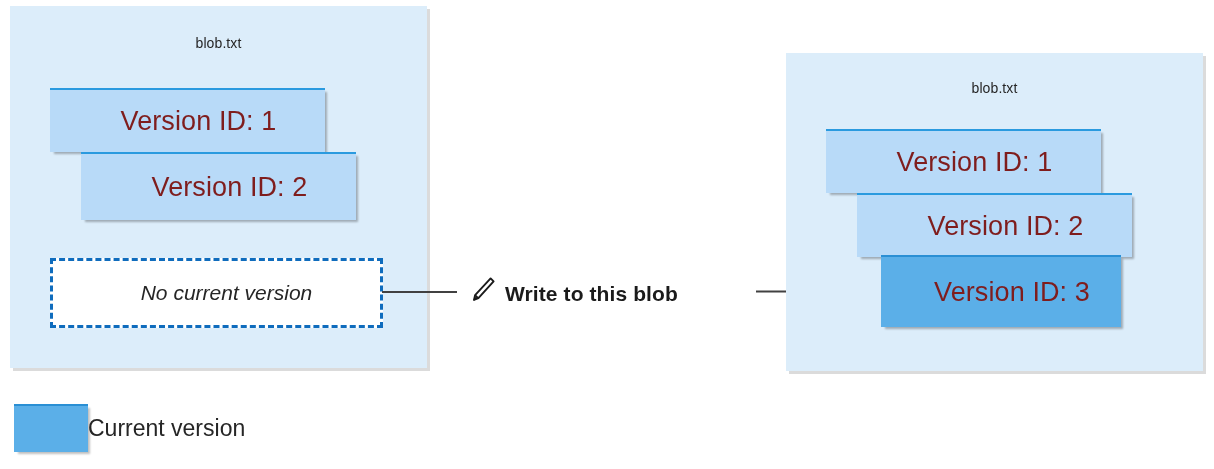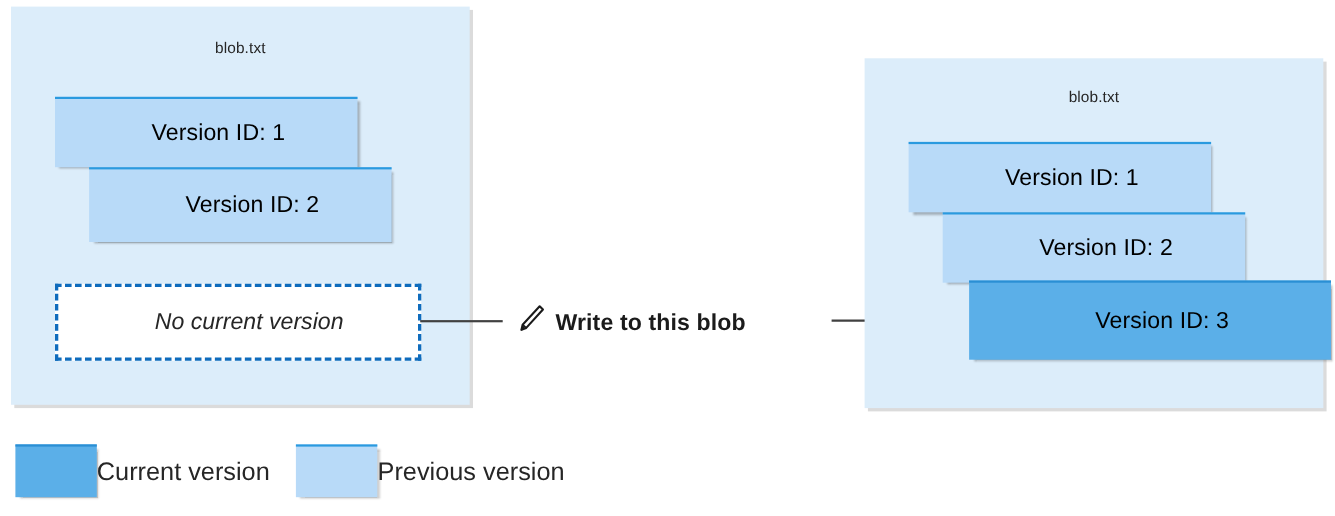--- a/index.html
+++ b/index.html
@@ -42,22 +42,22 @@
   .vcard {
     position: absolute;
     box-sizing: border-box;
     border-top: 2px solid #2a9adf;
     box-shadow: 3px 3px 2px -1px rgba(0,0,0,0.28);
     display: flex;
     align-items: center;
     justify-content: center;
   }
   .vcard span {
-    font-size: 21px;
-    color: #000000;
+    font-size: 27px;
+    color: #7f1d1d;
     letter-spacing: 0.1px;
     white-space: nowrap;
     padding-left: 22px;
   }
   .vcard.previous { background: #b8daf8; }
   .vcard.current  { background: #5bafe8; border-top-color: #2a8fd4; }
 
   
   .dashed-box {
     position: absolute;
@@ -173,30 +173,26 @@
     <div class="panel-title" style="top:27px;">blob.txt</div>
 
     <div class="vcard previous" style="left:40px; top:76px; width:275px; height:64px;">
       <span>Version ID: 1</span>
     </div>
 
     <div class="vcard previous" style="left:71px; top:140px; width:275px; height:64px;">
       <span>Version ID: 2</span>
     </div>
 
-    <div class="vcard current" style="left:95px; top:202px; width:329px; height:72px;">
+    <div class="vcard current" style="left:95px; top:202px; width:240px; height:72px;">
       <span>Version ID: 3</span>
     </div>
   </div>
 
   <div class="legend" style="left:14px; top:404px;">
     <div class="legend-item">
       <span class="swatch current"></span>
       <span class="legend-label">Current version</span>
     </div>
     <span class="legend-gap"></span>
-    <div class="legend-item">
-      <span class="swatch previous"></span>
-      <span class="legend-label">Previous version</span>
-    </div>
   </div>
 
 </div>
 
 </body></html>

